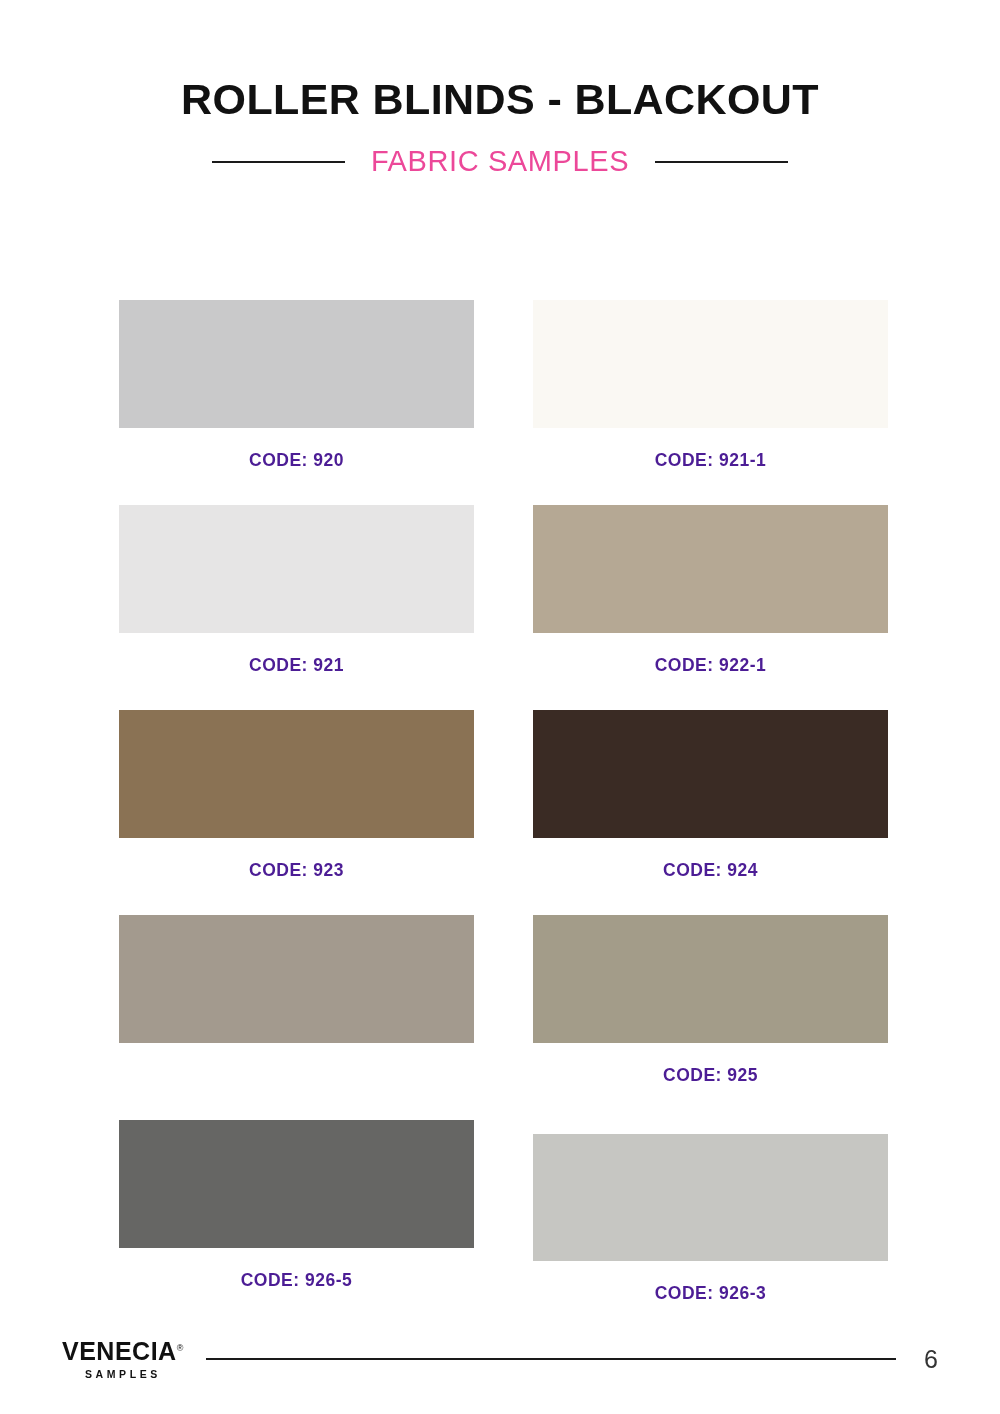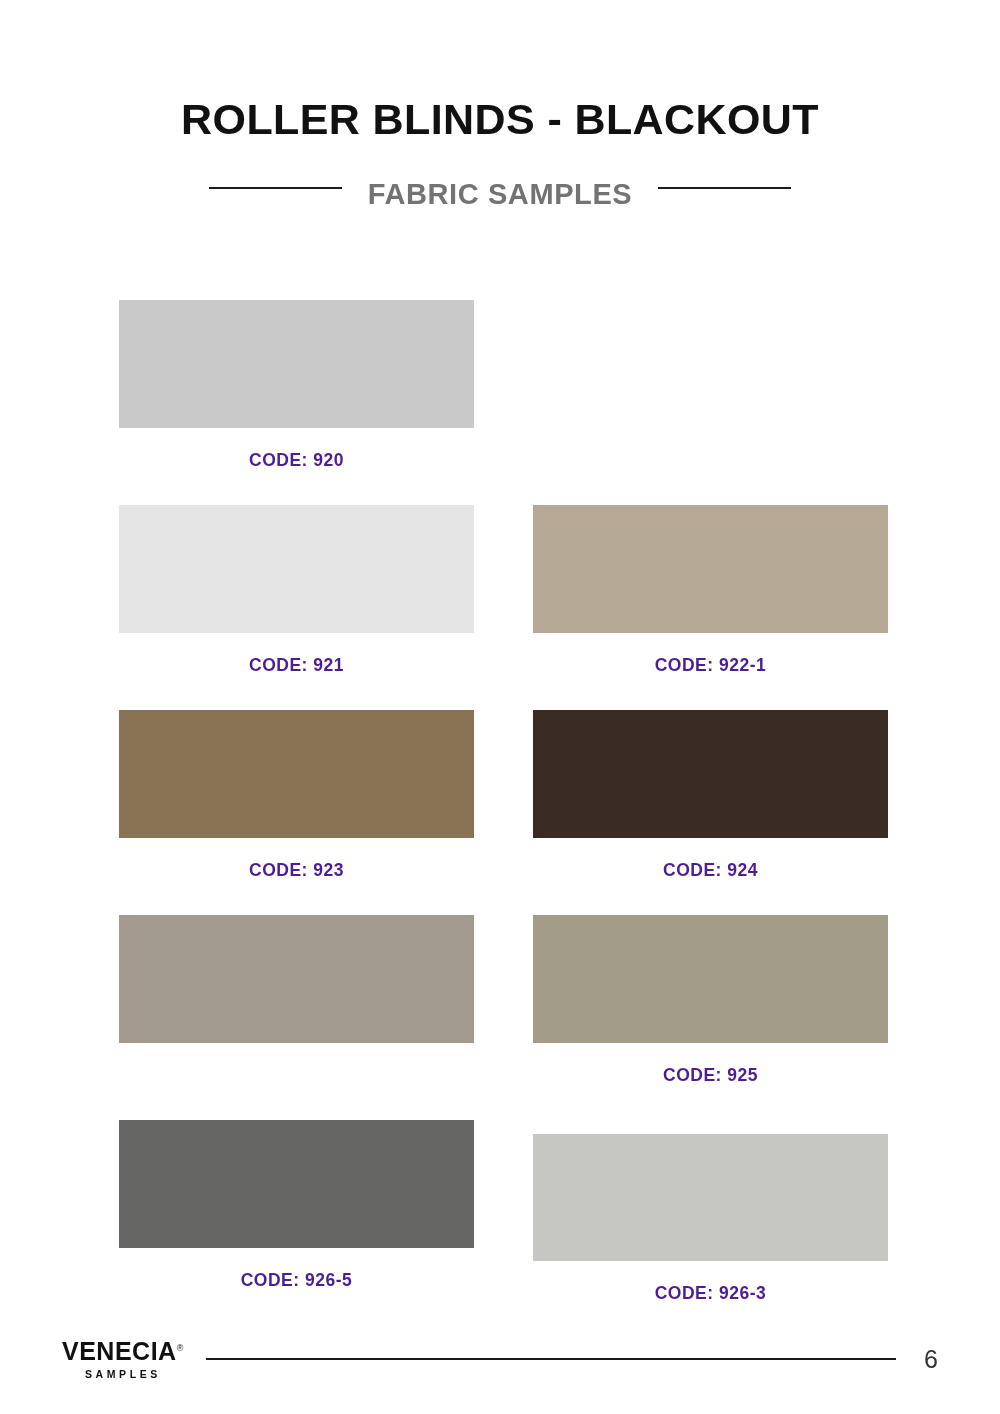--- a/index.html
+++ b/index.html
@@ -15,21 +15,21 @@
     color: #000000;
     overflow: hidden;
   }
 
   
   .header {
     position: absolute;
     top: 0;
     left: 0;
     width: 1000px;
-    padding-top: 98px;
+    padding-top: 78px;
     text-align: center;
   }
   .page-title {
     font-size: 43px;
     font-weight: bold;
     letter-spacing: 0.4px;
     line-height: 1;
     margin: 0;
     color: #111111;
     font-family: "Liberation Sans", sans-serif;
@@ -41,25 +41,24 @@
     justify-content: center;
     gap: 26px;
   }
   .rule {
     width: 133px;
     height: 2px;
     background: #1a1a1a;
   }
   .page-subtitle {
     font-size: 29px;
-    font-weight: bold;
+    font-weight: normal;
     letter-spacing: 0.6px;
-    color: #737373;
+    color: #ec4899;
     white-space: nowrap;
-    margin-top: 13px;
   }
 
   
   .grid {
     position: absolute;
     top: 300px;
     left: 0;
     width: 1000px;
   }
   .swatch-row {
@@ -156,20 +155,24 @@
   </div>
 </div>
 
 <div class="grid">
 
   <div class="swatch-row">
     <div class="swatch-cell left">
       <span class="swatch-chip" style="background-color: rgb(201, 201, 202);"></span>
       <div class="swatch-label">CODE: 920</div>
     </div>
+    <div class="swatch-cell right">
+      <span class="swatch-chip" style="background-color: rgb(250, 248, 243);"></span>
+      <div class="swatch-label">CODE: 921-1</div>
+    </div>
   </div>
 
   <div class="swatch-row">
     <div class="swatch-cell left">
       <span class="swatch-chip" style="background-color: rgb(230, 229, 229);"></span>
       <div class="swatch-label">CODE: 921</div>
     </div>
     <div class="swatch-cell right">
       <span class="swatch-chip" style="background-color: rgb(181, 168, 148);"></span>
       <div class="swatch-label">CODE: 922-1</div>

